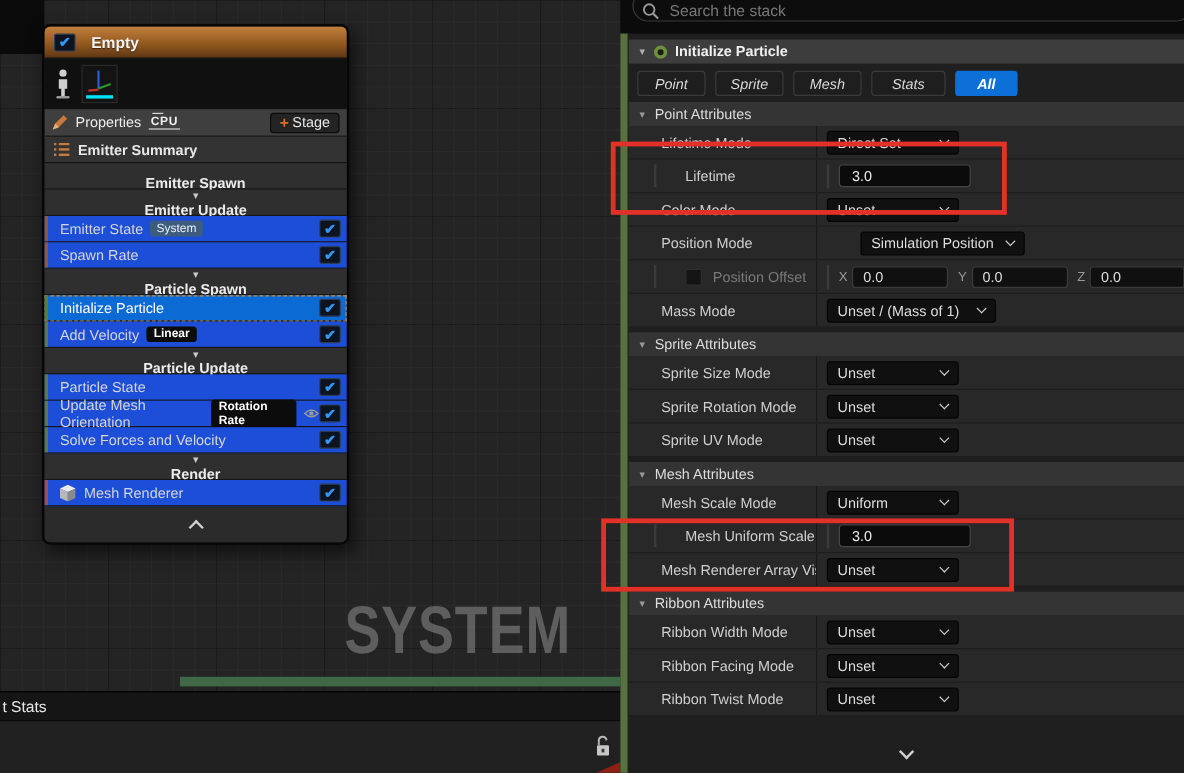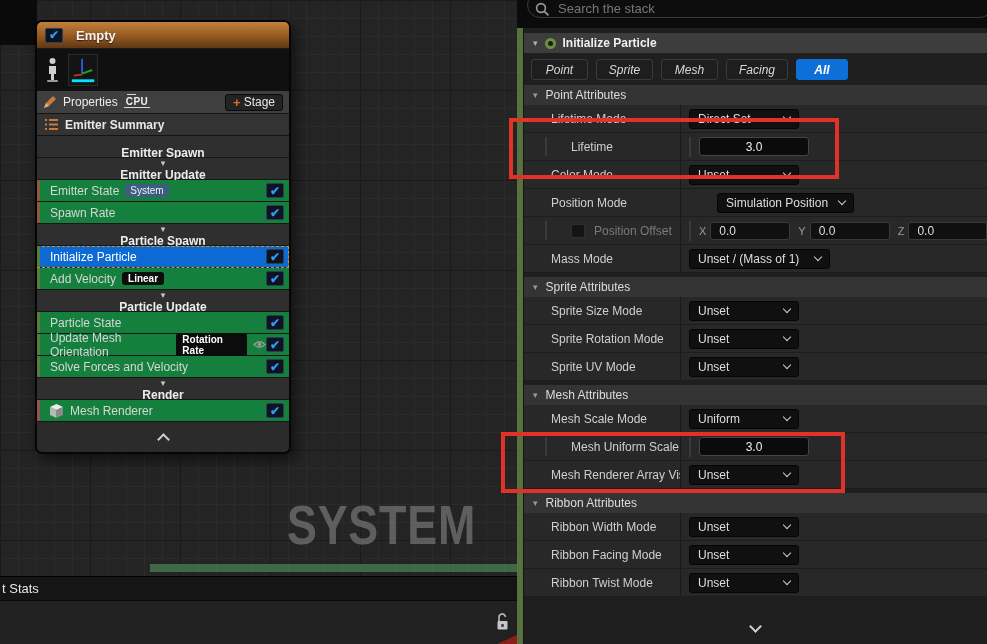--- a/index.html
+++ b/index.html
@@ -45,21 +45,21 @@
     border-bottom:1px solid #d8d8d8; padding:0 2px; }
   .cpu-badge::before { content:""; position:absolute; top:-2px; left:3px; width:9px; border-top:1px solid #d8d8d8; }
   #stage-btn { margin-left:auto; height:17px; background:#232323; border:1px solid #0b0b0b; border-radius:3px;
     display:flex; align-items:center; gap:3px; padding:0 7px; color:#e6e6e6; }
   #stage-btn .plus-glyph { color:#e06c1f; font-weight:bold; font-size:13px; line-height:1; }
   #summary-row { height:22px; background:#333; display:flex; align-items:center; gap:7px; padding:0 8px;
     border-bottom:1px solid #141414; font-weight:bold; color:#e8e8e8; }
 
   .srow { height:22px; display:flex; align-items:center; border-bottom:1px solid #161616; position:relative; }
   .srow.group { background:#2f2f2f;flex-direction:column; }
-  .srow.item  { background:#15803d; }
+  .srow.item  { background:#1d4ed8; }
   .srow .tri { width:16px; text-align:center; color:#c8c8c8; font-size:9px; flex:none; }
   .srow .tri.noarrow { visibility:hidden; }
   .srow.group .slabel { font-weight:bold; color:#ececec; }
   .srow.item .slabel { margin-left:13px; color:#d6d6d6; }
   .srow .spacer { flex:1; }
   .accent { position:absolute; left:0; top:0; bottom:0; width:3px; }
   .accent.orange { background:#8a5a3c; }
   .accent.green  { background:#5c7a3a; }
   .accent.red    { background:#9a5050; }
   .plus-circle { width:14px; height:14px; border-radius:50%; margin-right:7px; flex:none;
@@ -118,21 +118,21 @@
   .notch { width:2px; height:20px; background:#3a3a3a; margin-left:8px; flex:none; }
   .dropdown { margin-left:8px; width:110px; height:20px; background:#101010; border:1px solid #050505;
     border-radius:3px; display:flex; align-items:center; justify-content:space-between;
     padding:0 8px; color:#dedede; flex:none; }
   .dropdown.wide { width:137px;margin-left:36px; }
   .dropdown.wider { width:141px; }
   .chev-down { width:6px; height:6px; border-right:1.5px solid #ccc; border-bottom:1.5px solid #ccc;
     transform:rotate(45deg); margin-top:-3px; flex:none; }
   .numfield { margin-left:8px; width:110px; height:19px; background:#0b0b0b; border:1px solid #454545;
     border-radius:3px; color:#eee; font-size:12px; padding:0 10px; outline:none;
-    font-family:"Liberation Sans",sans-serif;text-align:center; }
+    font-family:"Liberation Sans",sans-serif; }
   .mini-check { width:14px; height:14px; background:#141414; border:1px solid #2e2e2e; border-radius:2px;
     margin-right:9px; flex:none; }
   .plabel.disabled { color:#7a7a7a; }
   .axis-label { color:#9a9a9a; font-size:11px; margin:0 4px 0 8px; flex:none; }
   .axis-field { width:80px; height:18px; background:#101010; border:1px solid #3a3a3a; border-radius:3px;
     color:#dedede; font-size:12px; padding:0 8px; outline:none; flex:none;
     font-family:"Liberation Sans",sans-serif; }
   .axis-field.last { flex:1; min-width:0; border-radius:3px 0 0 3px; }
   #rp-bottom-chev { position:absolute; left:7px; top:622px; width:463px; display:flex; justify-content:center; }
   .chev-down-big { width:9px; height:9px; border-right:2px solid #cfcfcf; border-bottom:2px solid #cfcfcf;
@@ -340,21 +340,21 @@
   <div id="rp-header">
     <span class="tri">▾</span>
     <span class="ring"></span>
     <span class="title">Initialize Particle</span>
   </div>
 
   <div id="tabs">
     <div class="tab t0">Point</div>
     <div class="tab t1">Sprite</div>
     <div class="tab t2">Mesh</div>
-    <div class="tab t3">Facing</div>
+    <div class="tab t3">Stats</div>
     <div class="tab active">All</div>
   </div>
 
   <div id="rp-body">
 
     <div class="sect-header first">
       <span class="tri">▾</span>
       <span class="stitle">Point Attributes</span>
     </div>
     <div class="prow">

